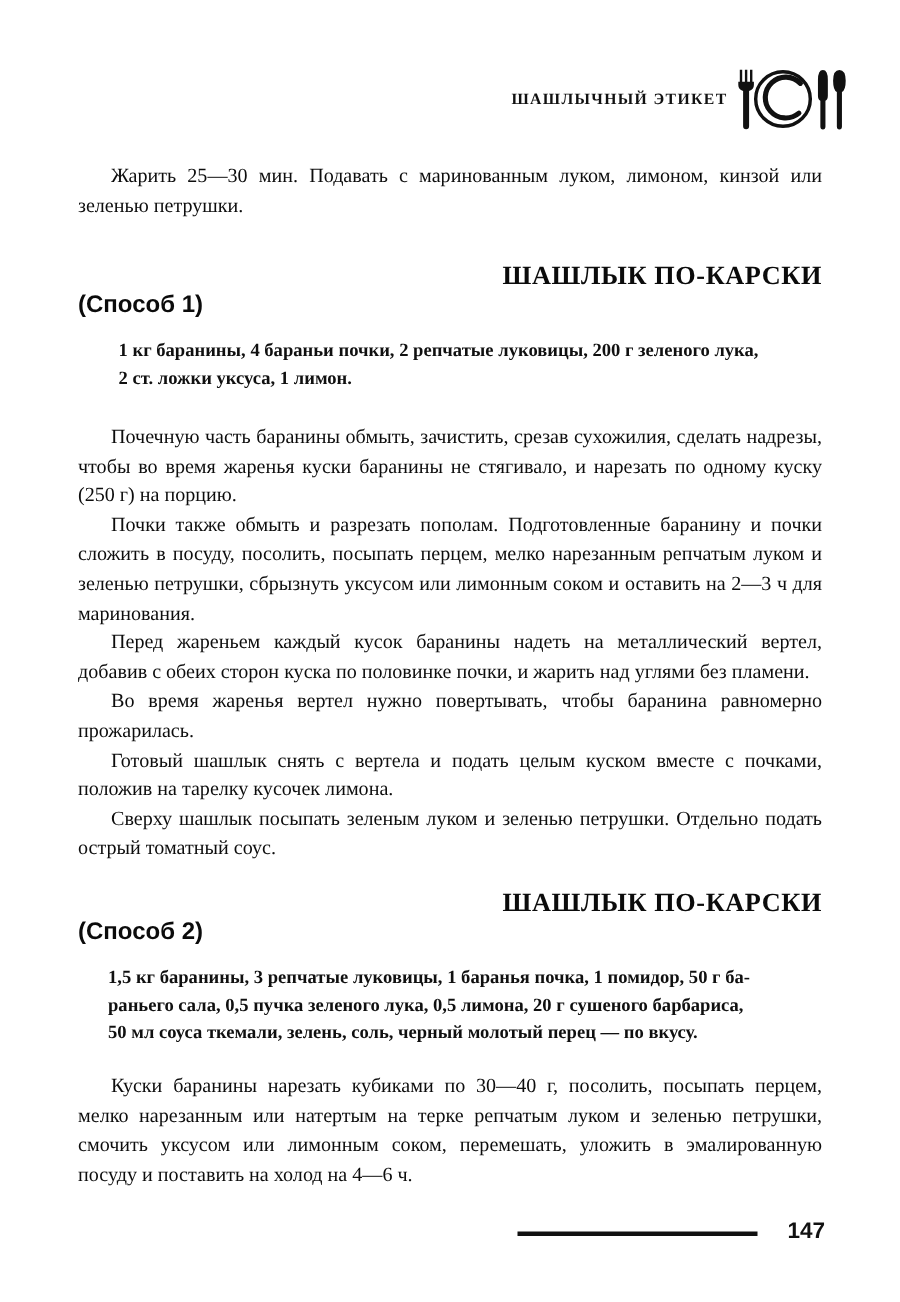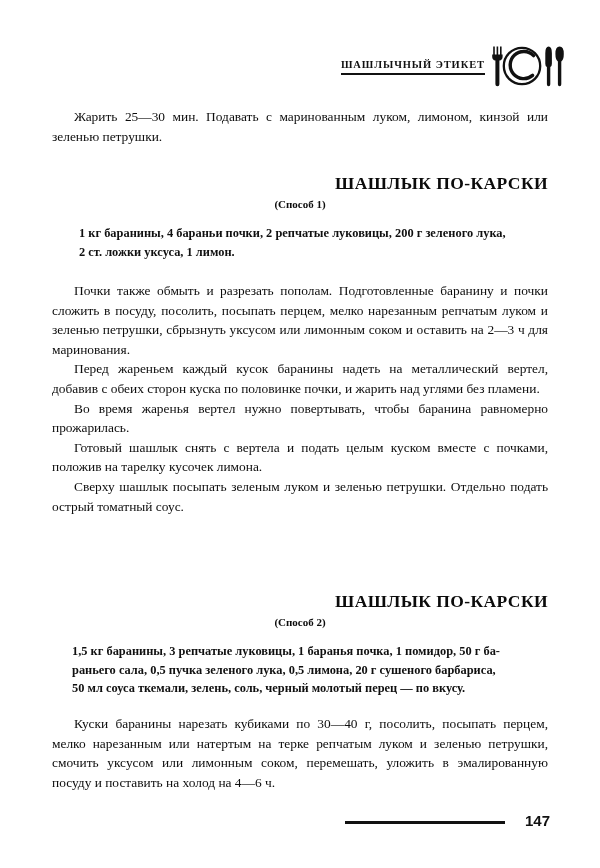--- a/index.html
+++ b/index.html
@@ -28,21 +28,21 @@
   .running-head {
     position: absolute;
     top: 44px;
     right: 35px;
     display: flex;
     align-items: center;
     gap: 6px;
   }
   .running-head-text-wrap {
     display: flex;
-    flex-direction: column;
+    flex-direction: row;
     align-items: flex-start;
     padding-bottom: 1px;
   }
   .running-head-text {
     font-family: "Liberation Serif", "DejaVu Serif", serif;
     font-weight: bold;
     font-size: 10.5px;
     letter-spacing: 0.9px;
     line-height: 13px;
     white-space: nowrap;
@@ -83,24 +83,24 @@
     text-align: right;
     font-family: "Liberation Serif", "DejaVu Serif", serif;
     font-weight: bold;
     font-size: 17.5px;
     letter-spacing: 0.4px;
     line-height: 22px;
     color: #0b0b0b;
   }
   .recipe-subtitle {
     margin: 0;
-    text-align: center;
-    font-family: Liberation Serif, serif;
-    font-weight: bold;
-    font-size: 11px;
+    text-align: left;
+    font-family: Liberation Sans, sans-serif;
+    font-weight: bold;
+    font-size: 16px;
     line-height: 20px;
     color: #0b0b0b;
   }
 
   
   .ingredients {
     margin: 0;
     font-weight: bold;
     font-size: 12.4px;
     line-height: 18.6px;
@@ -179,20 +179,21 @@
   </div>
 
   <div class="body-block" style="top:224px; left:79px; width:470px;">
     <p class="ingredients">
       <span class="ing-line">1 кг баранины, 4 бараньи почки, 2 репчатые луковицы, 200 г зеленого лука,</span>
       <span class="ing-line">2 ст. ложки уксуса, 1 лимон.</span>
     </p>
   </div>
 
   <div class="body-block" style="top:281px;">
+    <p class="para">Почечную часть баранины обмыть, зачистить, срезав сухожилия, сделать надрезы, чтобы во время жаренья куски баранины не стягивало, и нарезать по одному куску (250 г) на порцию.</p>
     <p class="para">Почки также обмыть и разрезать пополам. Подготовленные баранину и почки сложить в посуду, посолить, посыпать перцем, мелко нарезанным репчатым луком и зеленью петрушки, сбрызнуть уксусом или лимонным соком и оставить на 2—3 ч для маринования.</p>
     <p class="para">Перед жареньем каждый кусок баранины надеть на металлический вертел, добавив с обеих сторон куска по половинке почки, и жарить над углями без пламени.</p>
     <p class="para">Во время жаренья вертел нужно повертывать, чтобы баранина равномерно прожарилась.</p>
     <p class="para">Готовый шашлык снять с вертела и подать целым куском вместе с почками, положив на тарелку кусочек лимона.</p>
     <p class="para">Сверху шашлык посыпать зеленым луком и зеленью петрушки. Отдельно подать острый томатный соус.</p>
   </div>
 
   <div class="body-block" style="top:590px;">
     <h2 class="recipe-title">ШАШЛЫК ПО-КАРСКИ</h2>
     <h3 class="recipe-subtitle">(Способ 2)</h3>

